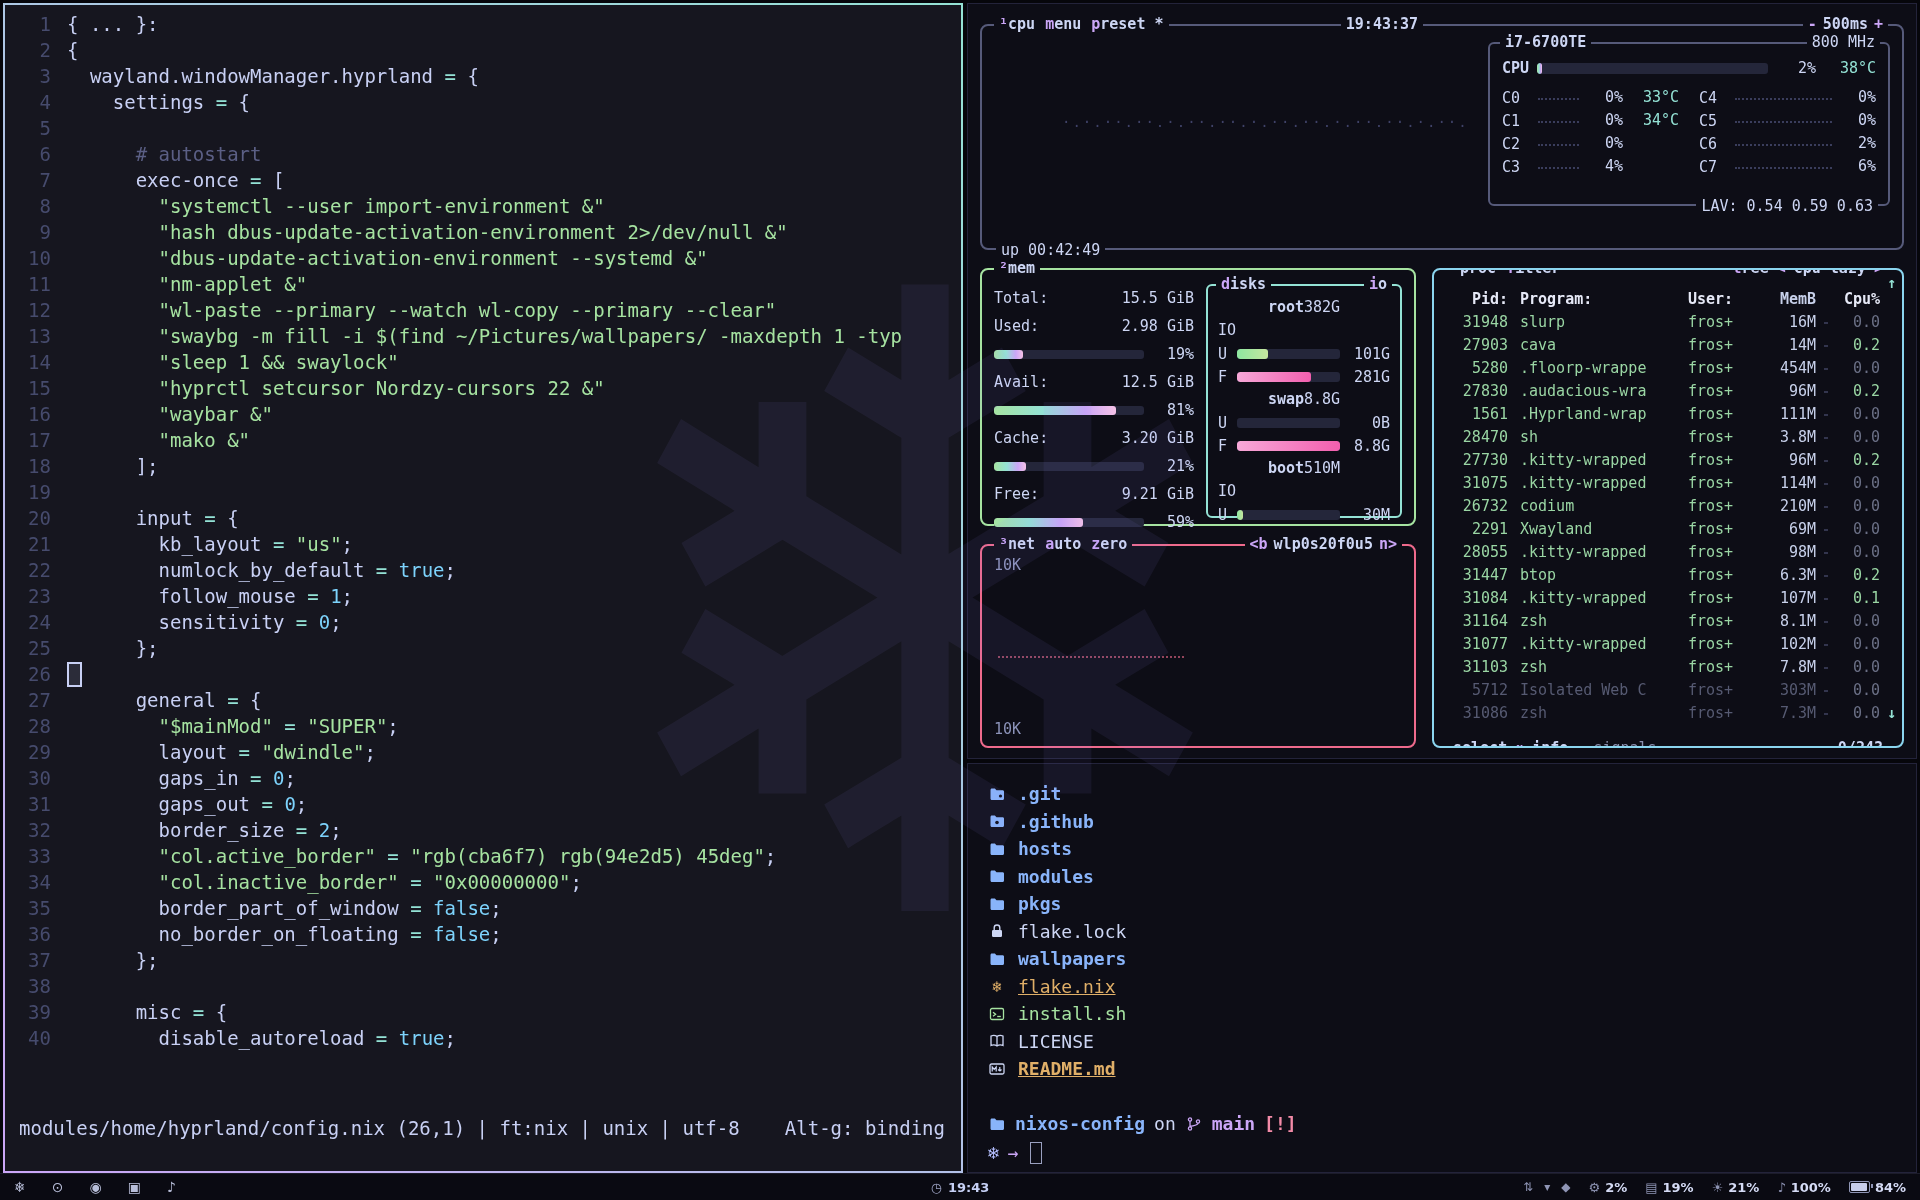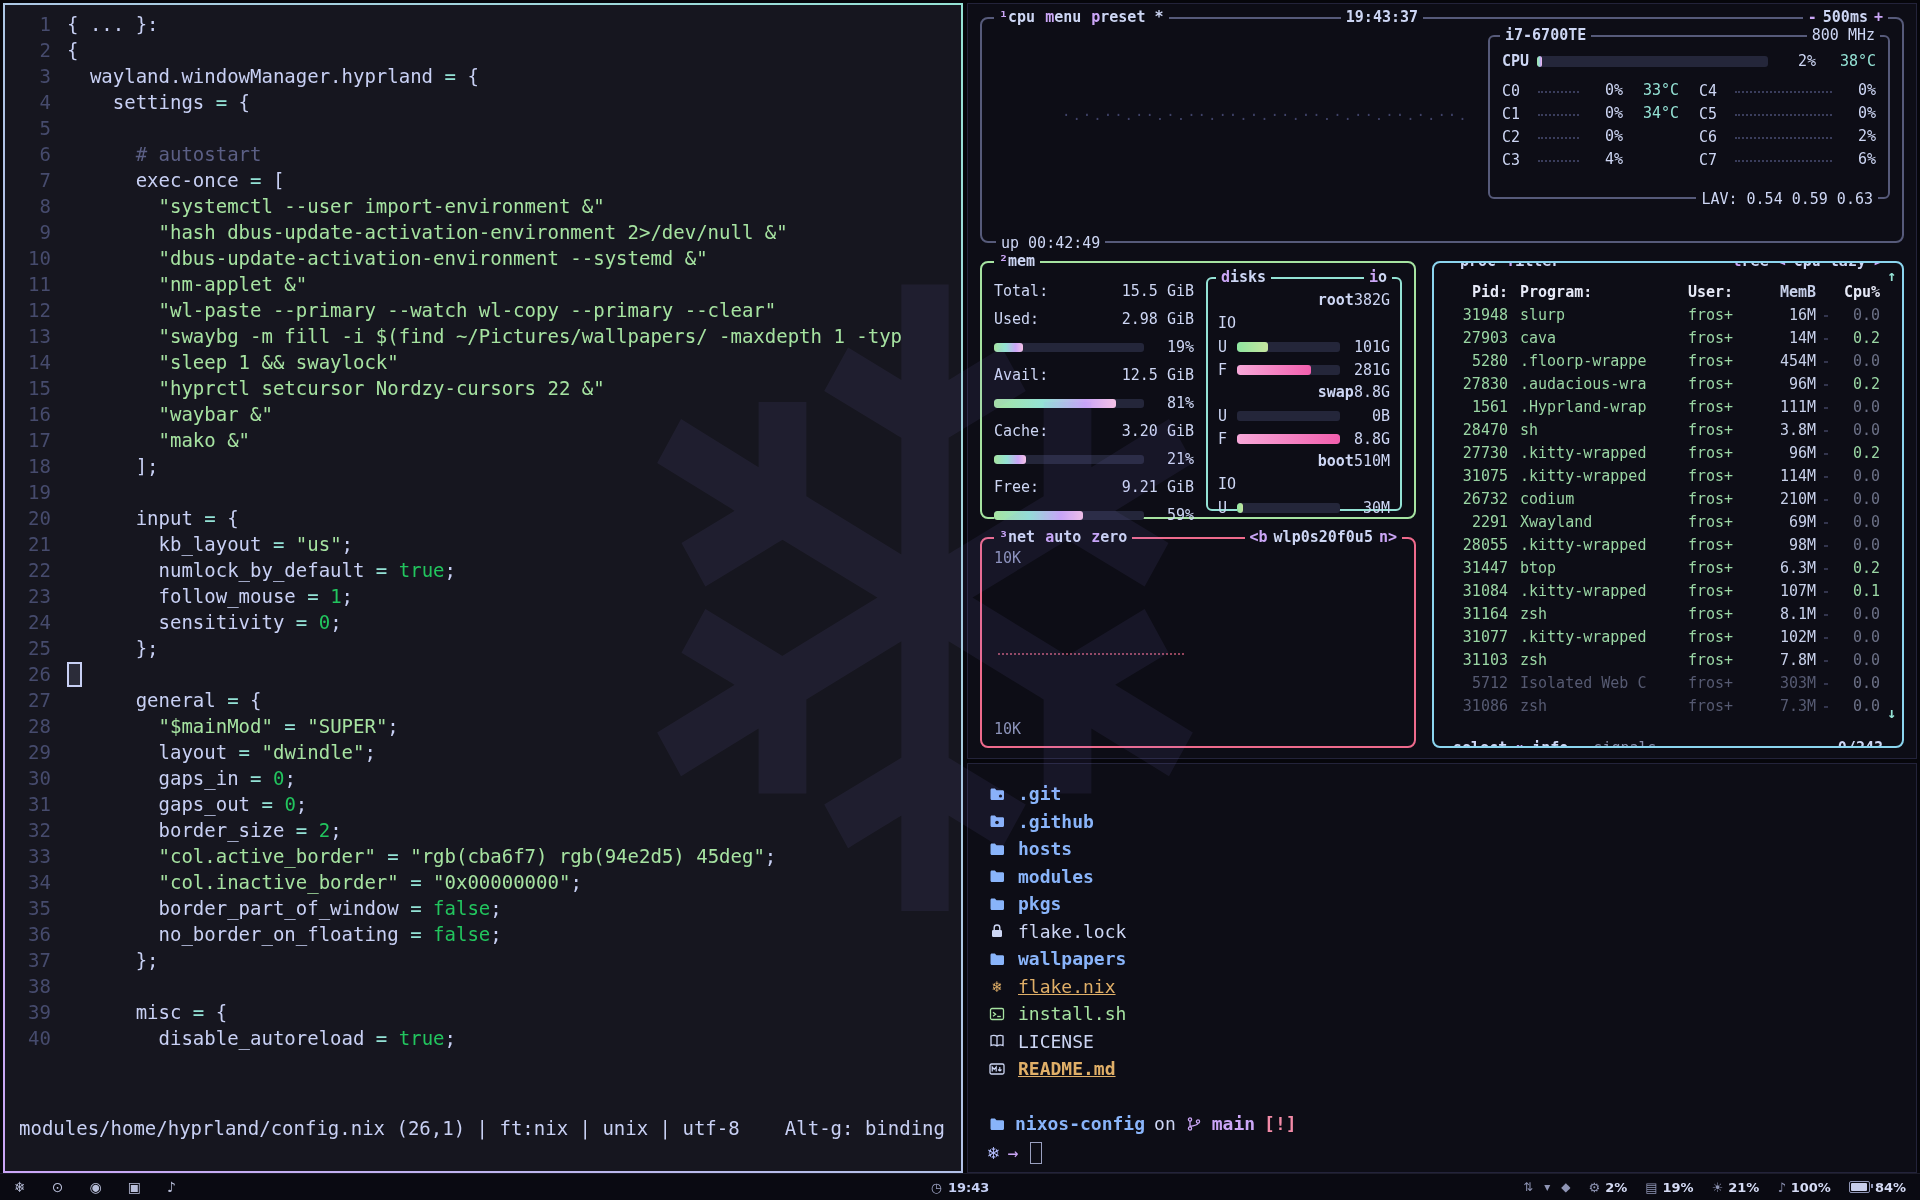--- a/index.html
+++ b/index.html
@@ -12,39 +12,39 @@
   
   .editor-pane{width:956px;flex:none;background:#16161f;display:flex;flex-direction:column;
                border:2px solid;border-image:linear-gradient(45deg,#cba6f7,#94e2d5) 1;
                font-size:19px;line-height:26px;color:#c8d0f4;overflow:hidden;}
   .code-area{padding-top:6px;white-space:pre;}
   .code-line{display:flex;}
   .gutter{width:46px;flex:none;text-align:right;padding-right:16px;color:#464b6d;}
   .code-text{white-space:pre;}
   .tok-d{color:#c8d0f4}
   .tok-s{color:#a6e3a1}
-  .tok-n{color:#22c55e}
+  .tok-n{color:#7dd3fc}
   .tok-c{color:#5b5f85}
   .tok-o{color:#94e2d5}
   .cursor-block{display:inline-block;width:11px;height:21px;border:2px solid #c8d0f4;
                 background:rgba(200,208,244,.12);vertical-align:middle;margin-top:-3px;}
   .statusline{margin-top:auto;margin-bottom:30px;padding:0 16px 0 14px;display:flex;
               justify-content:space-between;color:#c8d0f4;font-size:19px;}
   
   .right-col{flex:1;display:flex;flex-direction:column;gap:4px;min-width:0;}
   .btop-window{height:732px;flex:none;background:#0d0d16;border:1px solid #23233a;
                padding:12px 12px 10px 12px;font-size:15px;color:#cdd6f4;display:flex;flex-direction:column;}
   .box{border:2px solid #565a7a;border-radius:8px;position:relative;}
   .btitle{position:absolute;top:-12px;background:#0d0d16;padding:0 5px;display:flex;gap:10px;
           align-items:center;line-height:20px;white-space:nowrap;}
   .btitle b{color:#cdd6f4;}
   .hot{color:#cba6f7;font-weight:bold;}
   .dimtxt{color:#8a8fae;}
   
-  .cpu-box{height:222px;margin:1px 0 18px 0;flex:none;}
+  .cpu-box{height:222px;margin:8px 0 18px 0;flex:none;}
   .cpu-dots{position:absolute;left:80px;top:88px;right:430px;overflow:hidden;white-space:nowrap;
             color:#3f4268;font-size:14px;letter-spacing:2px;line-height:16px;}
   .cpu-info{position:absolute;right:12px;top:16px;width:402px;height:164px;border-radius:6px;
             padding:12px 12px 4px 12px;box-sizing:border-box;}
   .cpu-main-row{display:flex;align-items:center;gap:8px;height:24px;}
   .cm-label{color:#cdd6f4;}
   .meter-track{flex:1;height:11px;background:#24263a;border-radius:3px;overflow:hidden;display:inline-block;}
   .meter-fill{display:block;height:100%;border-radius:3px;
               background:linear-gradient(90deg,#a6e3a1 0%,#94e2d5 40%,#cba6f7 75%,#f5c2e7 100%);}
   .cm-pct{width:40px;text-align:right;}
@@ -64,21 +64,21 @@
            display:flex;gap:12px;}
   .mem-col{flex:1;min-width:0;}
   .mem-row{display:flex;justify-content:space-between;height:28px;line-height:28px;}
   .mem-label{color:#cdd6f4;}
   .mem-value{color:#cdd6f4;}
   .mem-meter-row{display:flex;align-items:center;gap:8px;height:28px;}
   .mem-meter-row .meter-track{height:9px;}
   .mem-pct{width:42px;text-align:right;}
   .disks-box{width:196px;flex:none;border-color:#94e2d5;border-radius:6px;padding:10px 10px 4px 10px;
              box-sizing:border-box;}
-  .disk-row{display:flex;justify-content:flex-end;height:23px;line-height:23px;}
+  .disk-row{display:flex;justify-content:center;height:23px;line-height:23px;}
   .disk-name{color:#cdd6f4;font-weight:bold;}
   .disk-io{height:23px;line-height:23px;color:#cdd6f4;}
   .disk-bar-row{display:flex;align-items:center;gap:6px;height:23px;}
   .bar-k{width:13px;color:#cdd6f4;}
   .bar-track{flex:1;height:10px;background:#24263a;border-radius:3px;overflow:hidden;}
   .bar-fill{display:block;height:100%;border-radius:3px;}
   .fill-green{background:linear-gradient(90deg,#8ee6a0,#c6e6a0);}
   .fill-pink{background:linear-gradient(90deg,#f7a8d8,#f25fae);}
   .bar-val{width:44px;text-align:right;}
   

